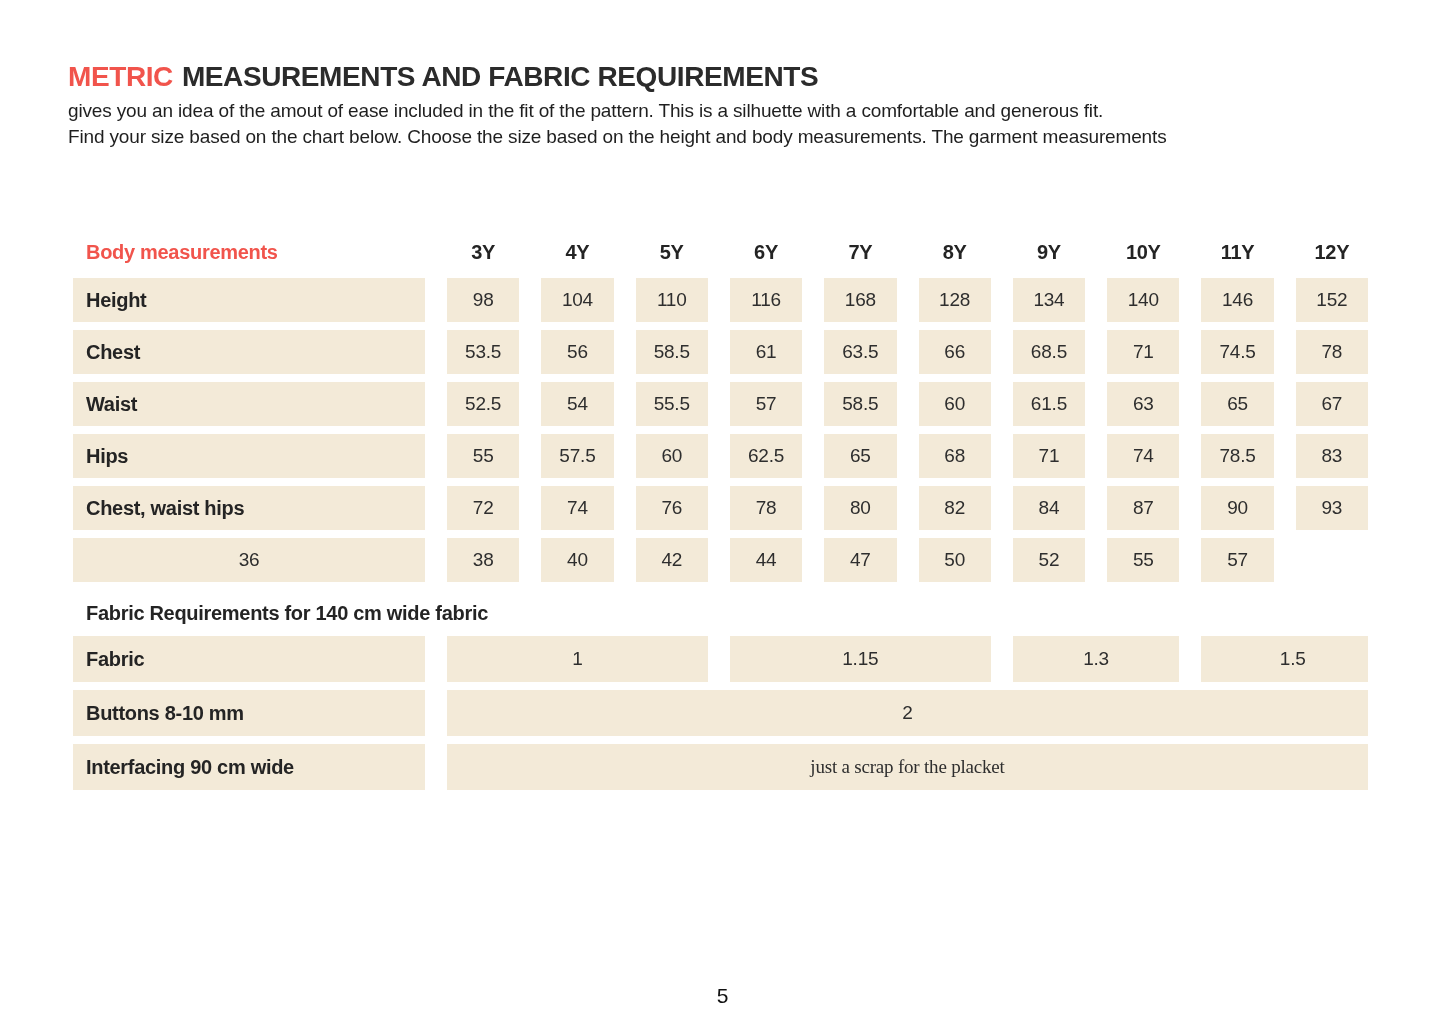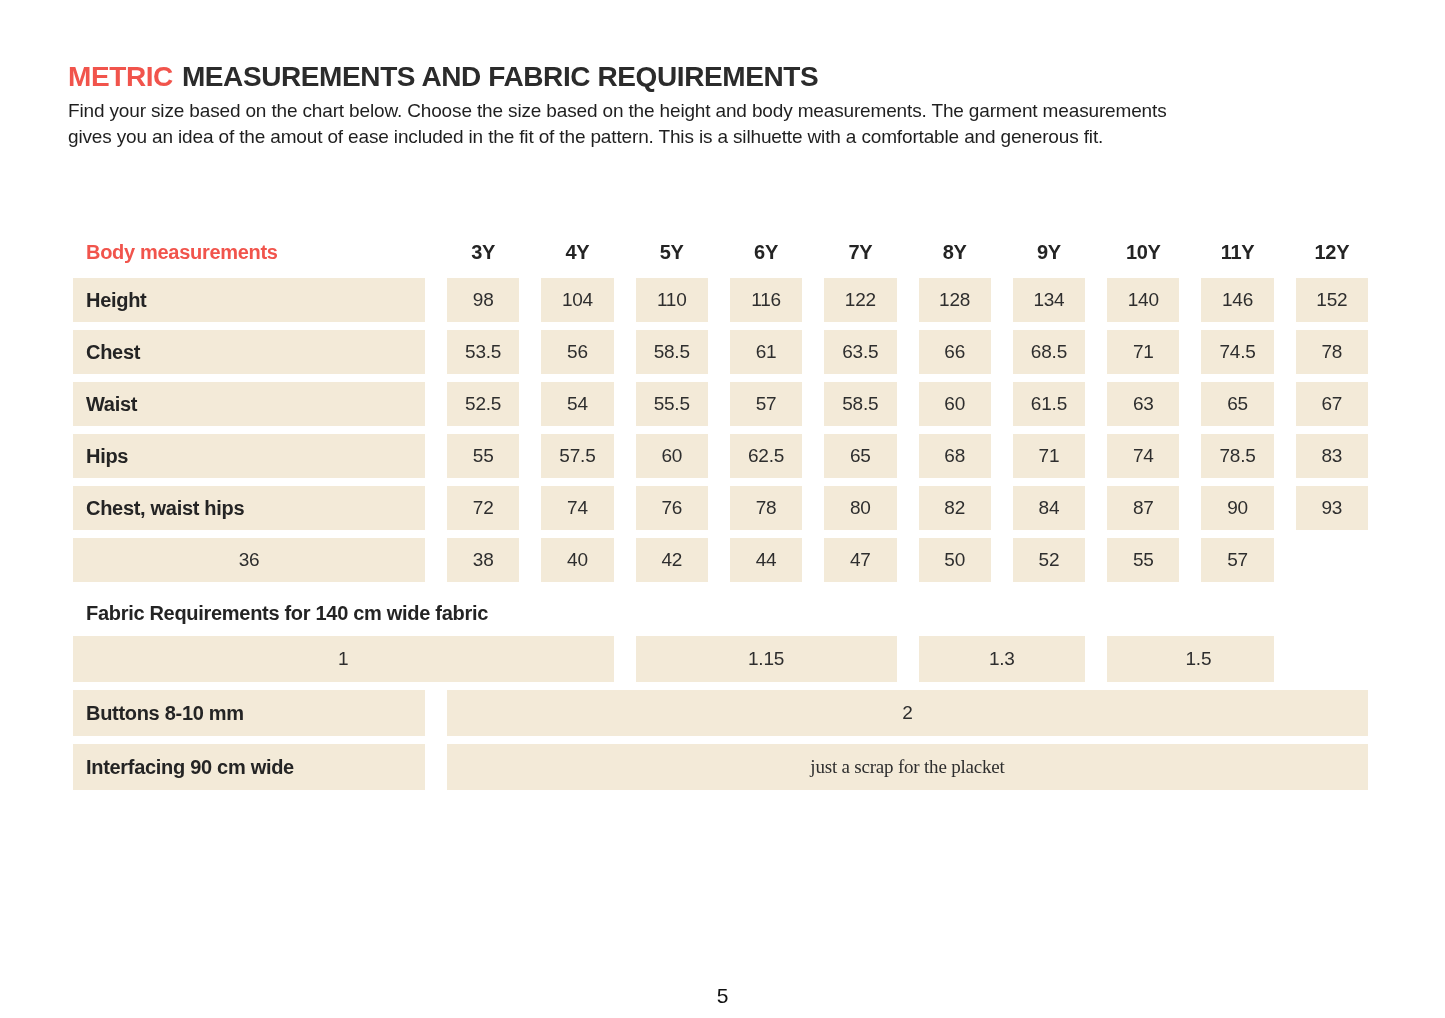--- a/index.html
+++ b/index.html
@@ -64,22 +64,22 @@
   }
 </style>
 </head>
 <body>
 
 <div class="page">
 
   <h1 class="title"><span class="accent">METRIC</span><span class="rest">MEASUREMENTS AND FABRIC REQUIREMENTS</span></h1>
 
   <div class="intro">
+    <div>gives you an idea of the amout of ease included in the fit of the pattern. This is a silhuette with a comfortable and generous fit.</div>
     <div>Find your size based on the chart below. Choose the size based on the height and body measurements. The garment measurements</div>
-    <div>gives you an idea of the amout of ease included in the fit of the pattern. This is a silhuette with a comfortable and generous fit.</div>
   </div>
 
   <div class="size-table" id="table-root">
       <div class="row header-row">
         <div class="cell first-col-header">Body measurements</div>
         <div class="cell size-header">3Y</div>
         <div class="cell size-header">4Y</div>
         <div class="cell size-header">5Y</div>
         <div class="cell size-header">6Y</div>
         <div class="cell size-header">7Y</div>
@@ -88,21 +88,21 @@
         <div class="cell size-header">10Y</div>
         <div class="cell size-header">11Y</div>
         <div class="cell size-header">12Y</div>
       </div>
       <div class="row">
         <div class="cell label-cell">Height</div>
         <div class="cell value-cell">98</div>
         <div class="cell value-cell">104</div>
         <div class="cell value-cell">110</div>
         <div class="cell value-cell">116</div>
-        <div class="cell value-cell">122</div>
+        <div class="cell value-cell">168</div>
         <div class="cell value-cell">128</div>
         <div class="cell value-cell">134</div>
         <div class="cell value-cell">140</div>
         <div class="cell value-cell">146</div>
         <div class="cell value-cell">152</div>
       </div>
       <div class="row">
         <div class="cell label-cell">Chest</div>
         <div class="cell value-cell">53.5</div>
         <div class="cell value-cell">56</div>
@@ -161,20 +161,21 @@
         <div class="cell value-cell">42</div>
         <div class="cell value-cell">44</div>
         <div class="cell value-cell">47</div>
         <div class="cell value-cell">50</div>
         <div class="cell value-cell">52</div>
         <div class="cell value-cell">55</div>
         <div class="cell value-cell">57</div>
       </div>
       <div class="section-title">Fabric Requirements for 140 cm wide fabric</div>
       <div class="row fabric">
+        <div class="cell label-cell">Fabric</div>
         <div class="cell value-cell" style="grid-column: span 3;">1</div>
         <div class="cell value-cell" style="grid-column: span 3;">1.15</div>
         <div class="cell value-cell" style="grid-column: span 2;">1.3</div>
         <div class="cell value-cell" style="grid-column: span 2; padding-left: 16px;">1.5</div>
       </div>
       <div class="row fabric">
         <div class="cell label-cell">Buttons 8-10 mm</div>
         <div class="cell value-cell" style="grid-column: span 10;">2</div>
       </div>
       <div class="row fabric">

